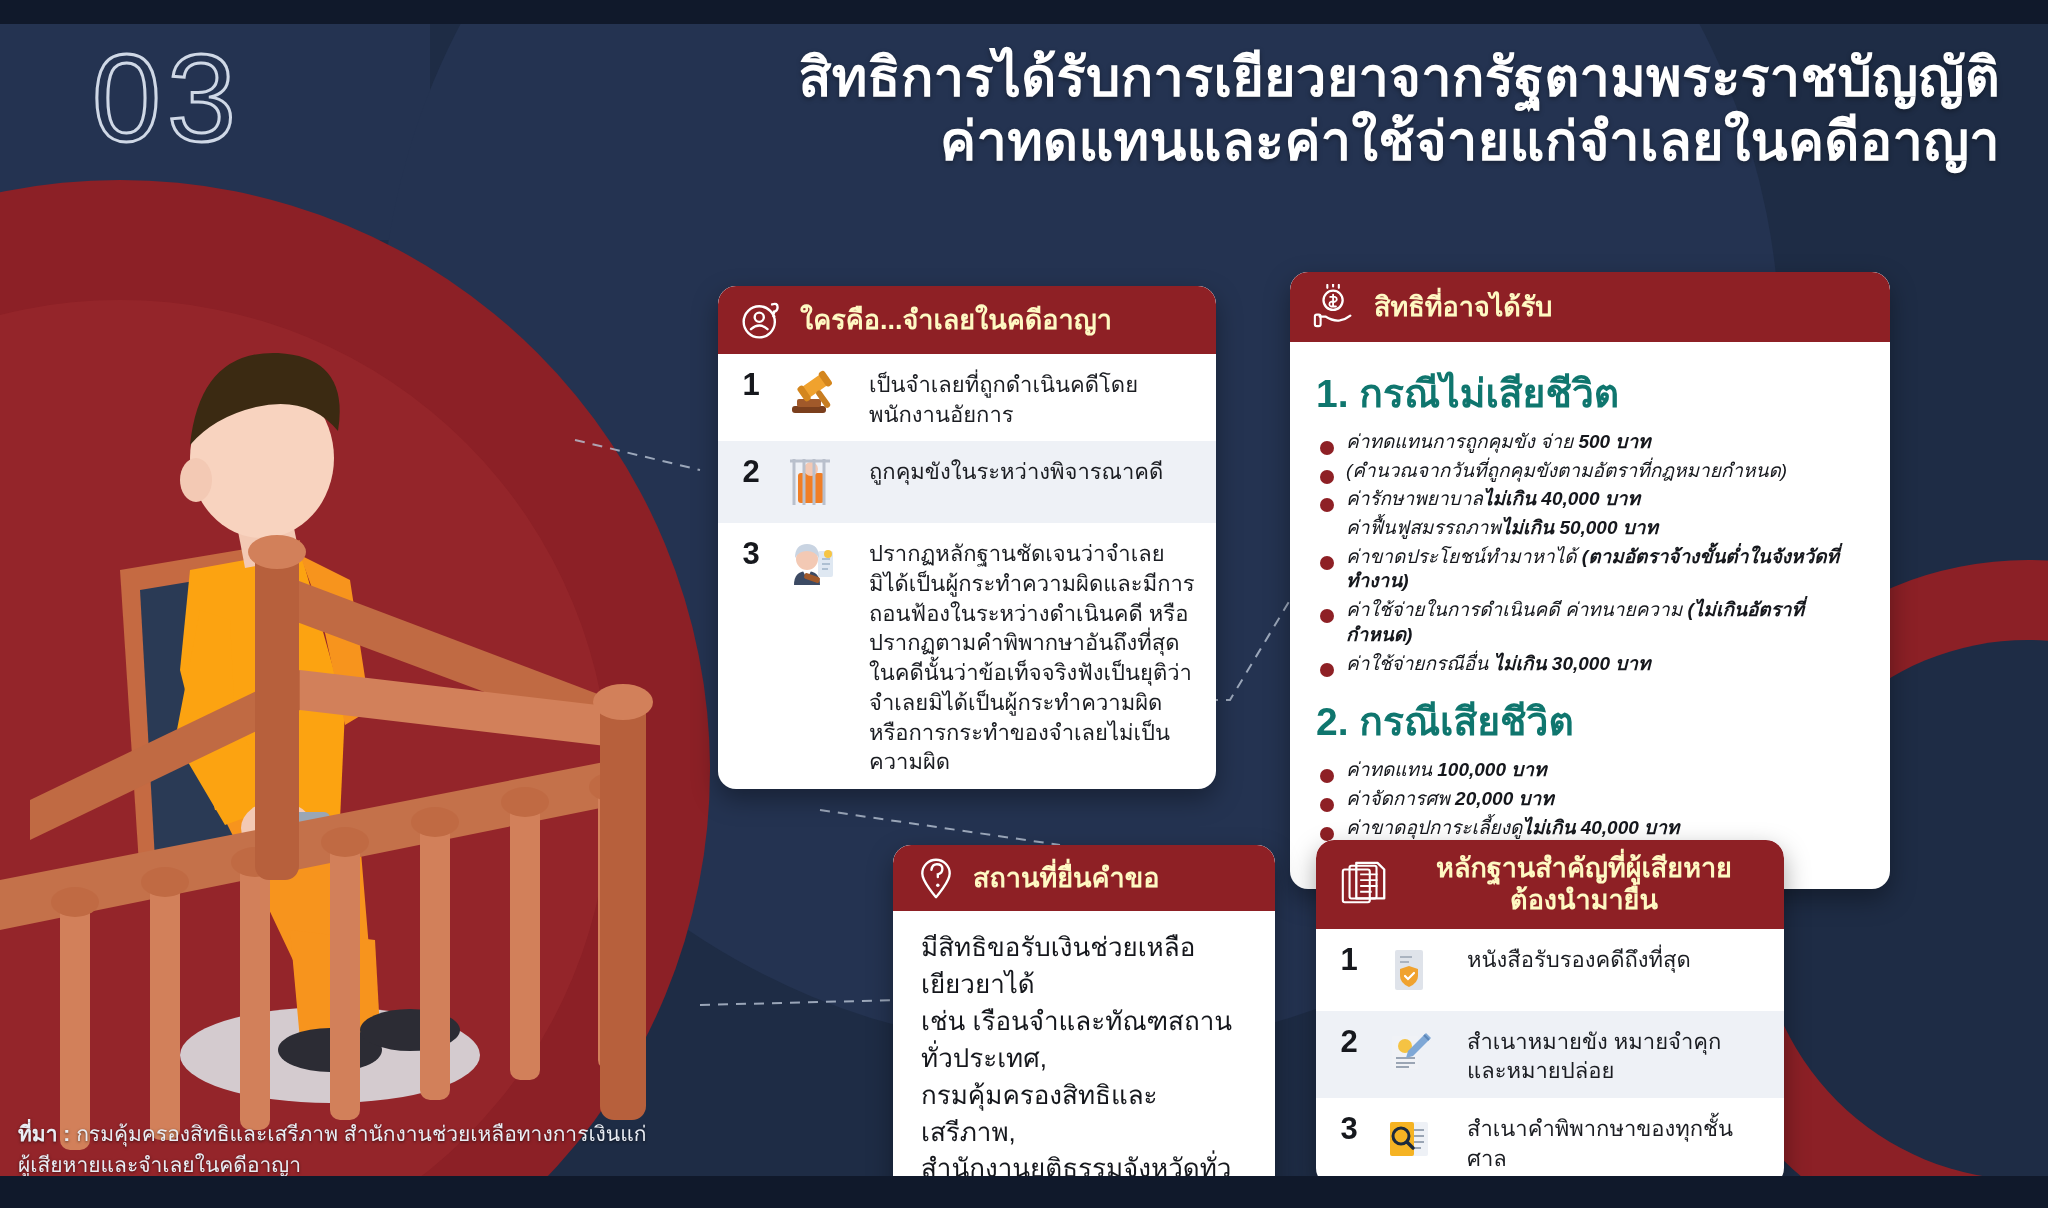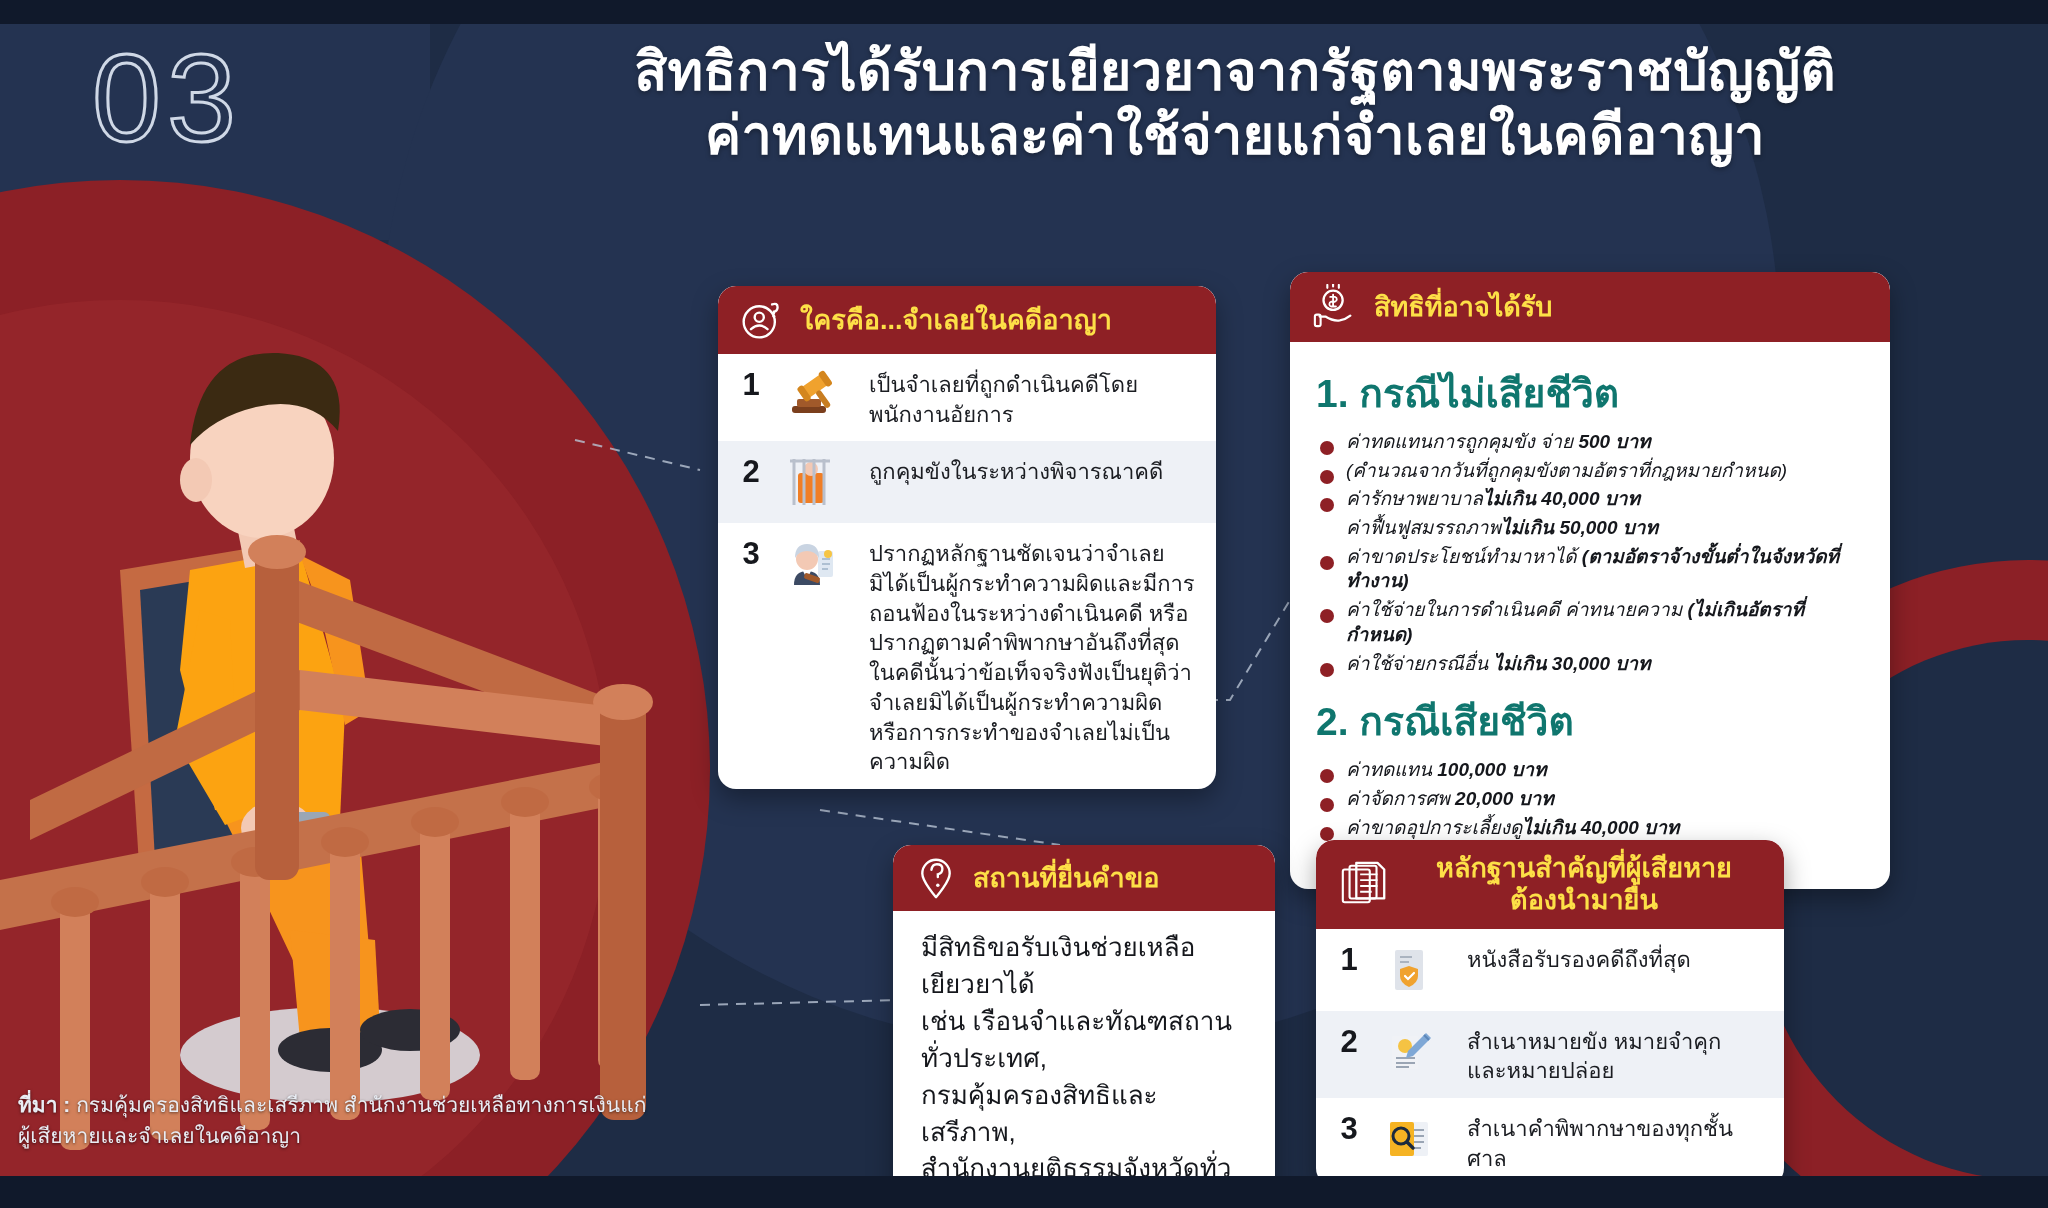--- a/index.html
+++ b/index.html
@@ -57,39 +57,40 @@
   }
   
   .number-badge {
     position: absolute; left: 92px; top: 36px; z-index: 30;
     font-size: 124px; font-weight: 400; letter-spacing: 6px;
     color: transparent; -webkit-text-stroke: 3px #cfd8e6;
     font-family: "Liberation Sans", sans-serif;
     line-height: 1;
   }
   .title {
-    position: absolute; left: 470px; top: 40px; width: 1530px; z-index: 30;
+    position: absolute; left: 470px; top: 47px; width: 1530px; z-index: 30;
     color: #ffffff; font-weight: bold; font-size: 54px; line-height: 1.18;
-    text-align: center; letter-spacing: .3px;
+    text-align: right; letter-spacing: .3px;
     text-shadow: 0 2px 5px rgba(0,0,0,.35);
+    font-family: Liberation Serif, serif;
   }
   .title-line { display: block; }
   
   .illus { position: absolute; left: 0; top: 240px; width: 900px; height: 940px; z-index: 5; }
   
   .card {
     position: absolute; z-index: 20;
     background: #ffffff;
     border-radius: 18px;
     box-shadow: 0 10px 26px rgba(0,0,0,.35);
     overflow: hidden;
   }
   .card-head {
     background: #8e2025;
-    color: #fde047;
+    color: #fef9c3;
     display: flex; align-items: center; gap: 16px;
     padding: 12px 22px;
     border-radius: 18px 18px 0 0;
   }
   .card-head-title { font-weight: bold; font-size: 27px; line-height: 1.2; }
   .card-head-title.two-line { text-align: center; flex: 1; }
   .head-icon { flex: 0 0 auto; display: flex; align-items: center; justify-content: center; }
   .card-body { padding: 0; }
   
   .nrow {
@@ -118,21 +119,21 @@
     width: 14px; height: 14px; border-radius: 50%; background: #8e2025;
   }
   .blist li.nodot { padding-left: 30px; }
   .blist li.nodot::before { display: none; }
   .b { font-weight: bold; }
   
   .place-body { padding: 18px 26px 18px 28px; }
   .place-body p { font-size: 26px; color: #15171c; line-height: 1.42; }
   
   .source {
-    position: absolute; left: 18px; bottom: 57px; z-index: 40;
+    position: absolute; left: 18px; bottom: 28px; z-index: 40;
     color: #e9edf4; font-size: 21px; line-height: 1.45; max-width: 640px;
     text-shadow: 0 1px 3px rgba(0,0,0,.6);
   }
   .source .lbl { font-weight: bold; }
 </style>
 </head>
 <body>
 
 <div id="stage">
 

